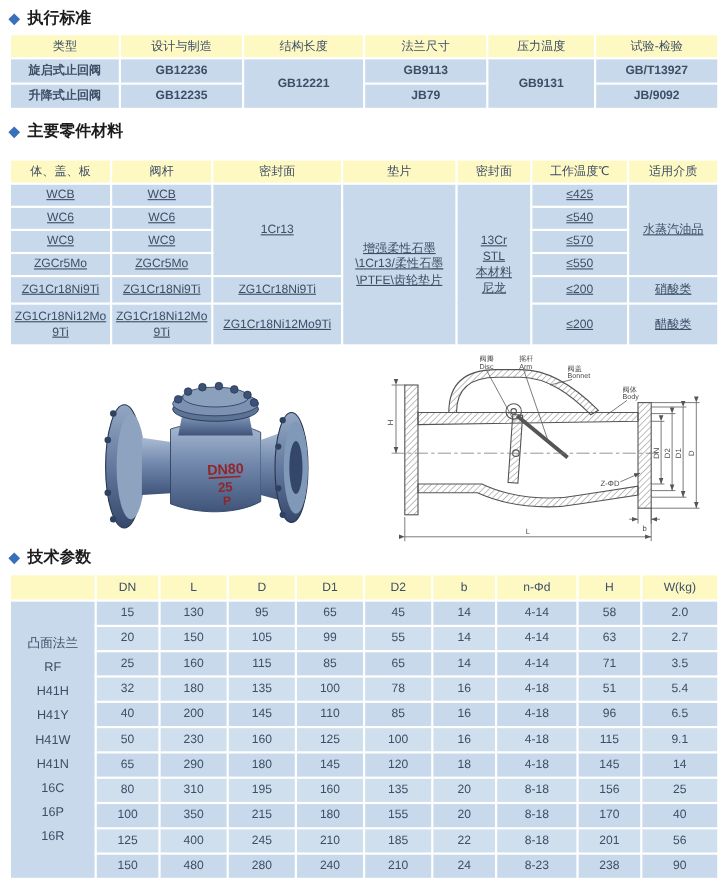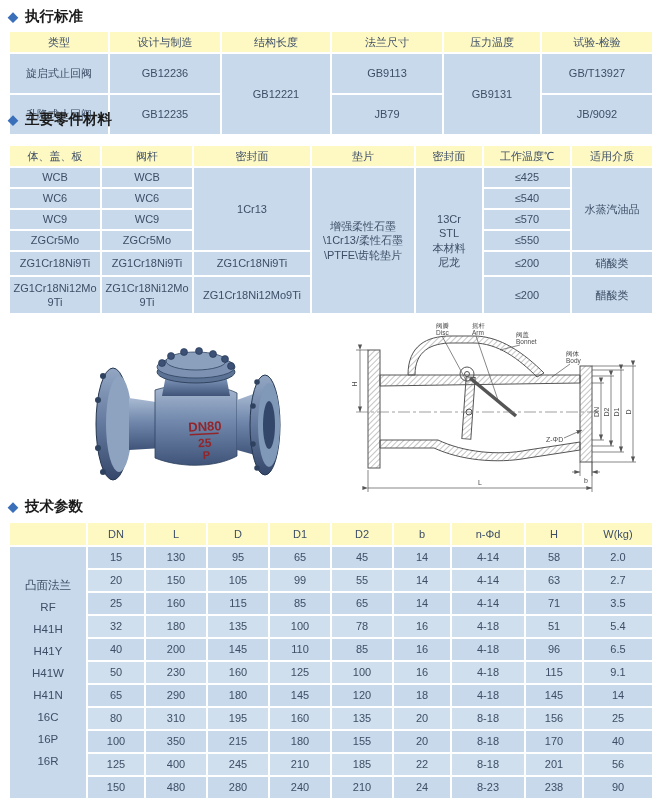--- a/index.html
+++ b/index.html
@@ -9,22 +9,22 @@
 
   .section-title { position:absolute; left:8px; display:flex; align-items:center; gap:7px;
                    font-size:14.5px; font-weight:bold; color:#1c1c1c; }
   .diamond { color:#3a6fba; font-size:13px; line-height:1; }
 
   table { border-collapse:collapse; table-layout:fixed; position:absolute; left:8px; width:644px; }
   th, td { border:2px solid #ffffff; background:#c7d9eb; color:#3d4e66;
            font-size:11px; font-weight:normal; text-align:center; vertical-align:middle;
            padding:1px 2px; line-height:1.3; }
   th { background:#fef9c3; height:22px; }
-  .t-standards td { height:41px; }
-  .t-materials td { height:21px; }
+  .t-standards td { height:23px;font-weight:bold; }
+  .t-materials td { height:21px;text-decoration:underline; }
   .t-materials .r5 td { height:25px; }
   .t-materials .r6 td { height:38px; }
   .t-materials .wrap { word-break:break-all; }
   .pre { white-space:pre-line; }
   .t-params th { height:24px; }
   .t-params td { height:23px; }
   .t-params tr.alt td { background:#cfdfee; }
   .t-params td.label-cell { background:#c7d9eb; line-height:22px; font-size:11.5px; }
 
   .photo-wrap { position:absolute; left:85px; top:328px; width:210px; height:160px; }

